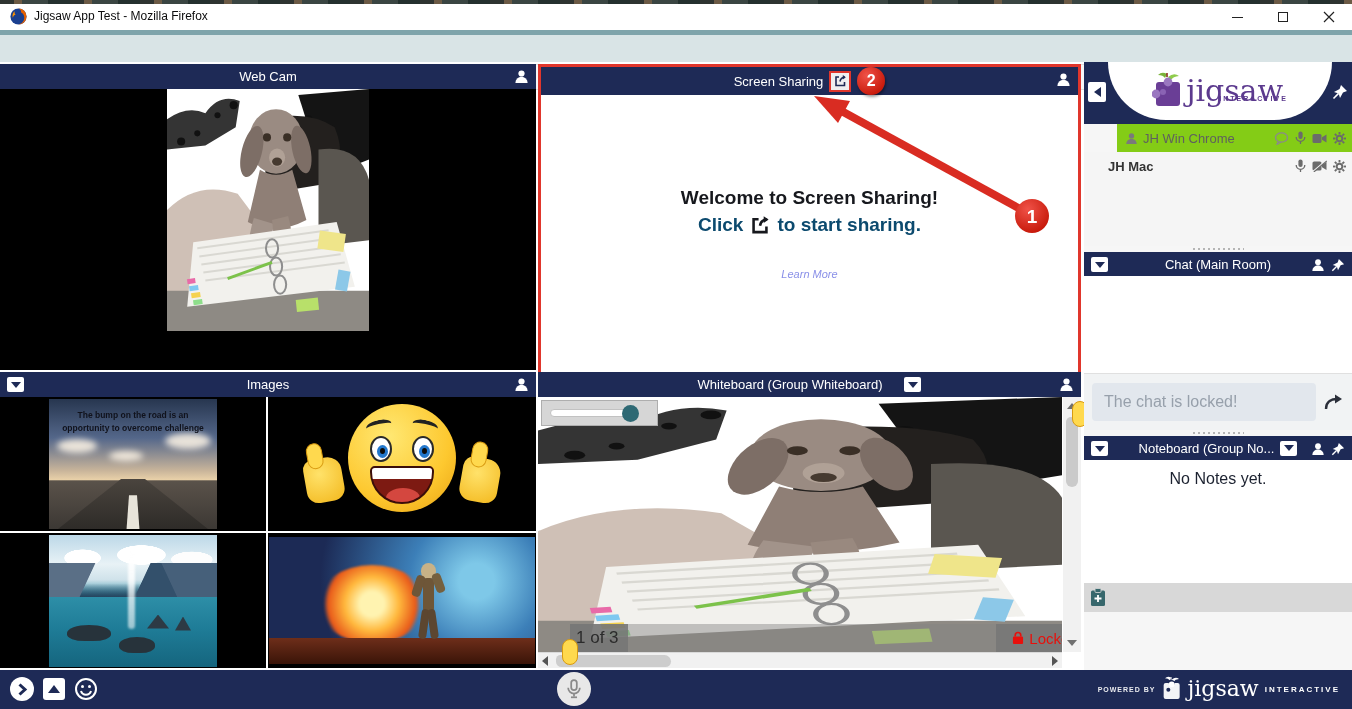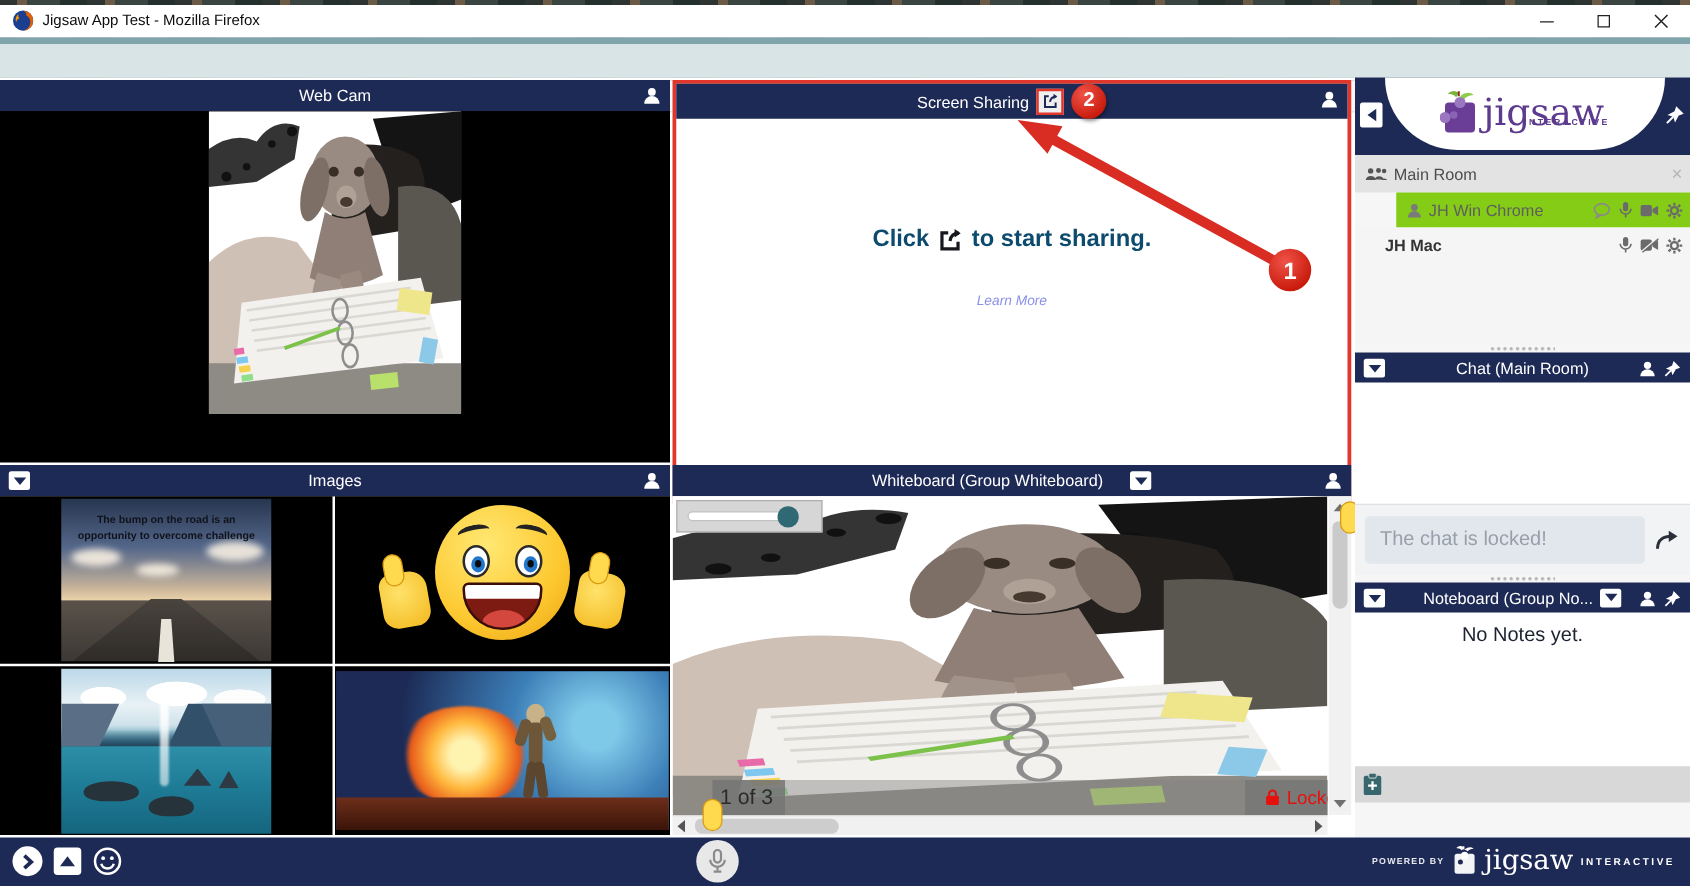--- a/index.html
+++ b/index.html
@@ -387,20 +387,21 @@
     </span>
     <span class="badge">2</span>
     <div class="hdr-right">
       <svg width="15" height="15" viewBox="0 0 14 14">
         <circle cx="7" cy="4.2" r="2.9" fill="#fff"></circle>
           <path d="M1.3 13 a5.7 5.7 0 0 1 11.4 0 z" fill="#fff"></path>
       </svg>
     </div>
   </div>
   <div class="body">
+    <div class="welcome-line">Welcome to Screen Sharing!</div>
     <div class="click-line">
       <span>Click</span>
       <svg width="20" height="20" viewBox="0 0 14 14">
         <path d="M6 3 H2.5 v9 h9 V8" fill="none" stroke="#16181d" stroke-width="1.8"></path>
         <path d="M7 7.5 C7.5 4.5 9.5 3.2 12 3.2" fill="none" stroke="#16181d" stroke-width="1.8"></path>
         <path d="M9.6 .8 L13 3.2 L9.6 5.6 Z" fill="#16181d"></path>
       </svg>
       <span>to start sharing.</span>
     </div>
     <div class="learn-more">Learn More</div>
@@ -477,34 +478,20 @@
     <div class="collapse-btn" style="position:absolute;left:4px;top:20px;">
         <div class="left-tri"></div>
       </div>
     <svg width="16" height="16" viewBox="0 0 16 16" style="position:absolute;right:4px;top:22px;">
       <path d="M9 1 L15 7 L11 8.4 L8 14 L6.6 9.4 L2 8 L7.6 5z" fill="#fff"></path>
       <line x1="6.6" y1="9.4" x2="1.5" y2="14.5" stroke="#fff" stroke-width="1.6"></line>
     </svg>
   </div>
 
 
-  <div class="att-row" style="height:30px;background:#e3e3e3;color:#4c4c4c;">
-    <svg width="18" height="13" viewBox="0 0 20 13">
-      <circle cx="5" cy="3.4" r="2.4" fill="#555"></circle>
-        <path d="M.6 11.6 a4.6 4.6 0 0 1 9 0z" fill="#555"></path>
-      <circle cx="12" cy="3" r="2.2" fill="#555"></circle>
-        <path d="M8.6 11 a4.2 4.2 0 0 1 8 0z" fill="#555"></path>
-      <circle cx="17" cy="3.6" r="2" fill="#555"></circle>
-        <path d="M14 11.6 a3.8 3.8 0 0 1 6 0z" fill="#555"></path>
-    </svg>
-    <span>Main Room</span>
-    <div class="row-icons">
-        <span style="color:#b5b5b5;font-size:15px;">×</span>
-      </div>
-  </div>
 
   <div class="att-row" style="height:28px;background:#84cc16;margin-left:33px;">
     <svg width="13" height="13" viewBox="0 0 14 14">
       <circle cx="7" cy="4.2" r="2.9" fill="#7a7a7a"></circle>
         <path d="M1.3 13 a5.7 5.7 0 0 1 11.4 0 z" fill="#7a7a7a"></path>
     </svg>
     <span>JH Win Chrome</span>
     <div class="row-icons">
       <svg width="15" height="13" viewBox="0 0 15 13">
         <ellipse cx="7.5" cy="5.5" rx="6" ry="4.6" fill="none" stroke="#8a8a8a" stroke-width="1.3"></ellipse>

